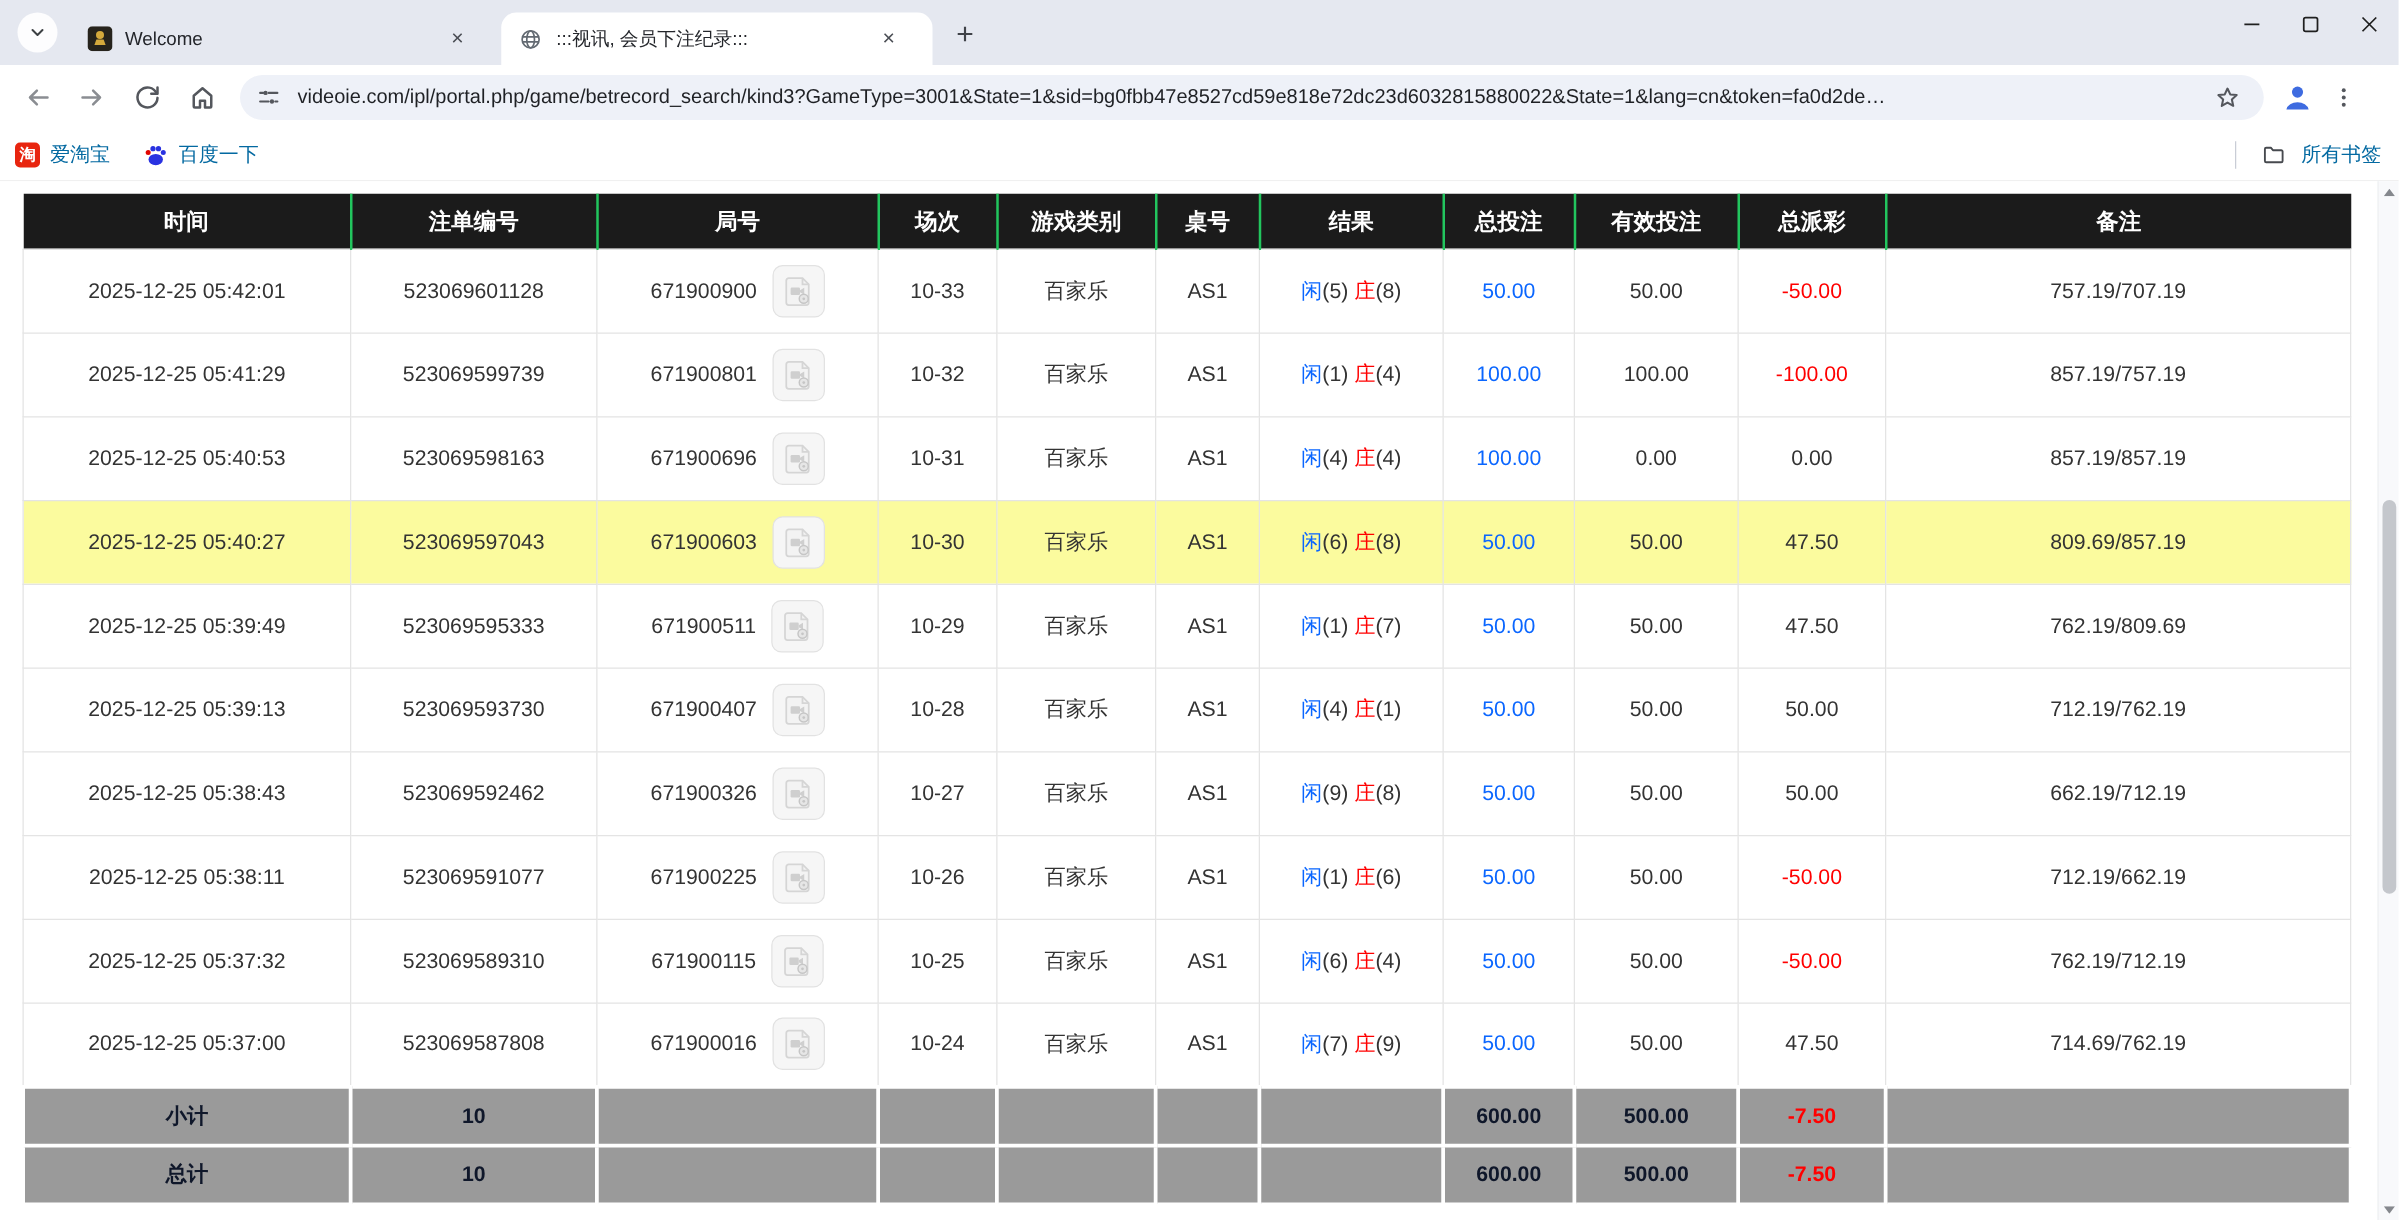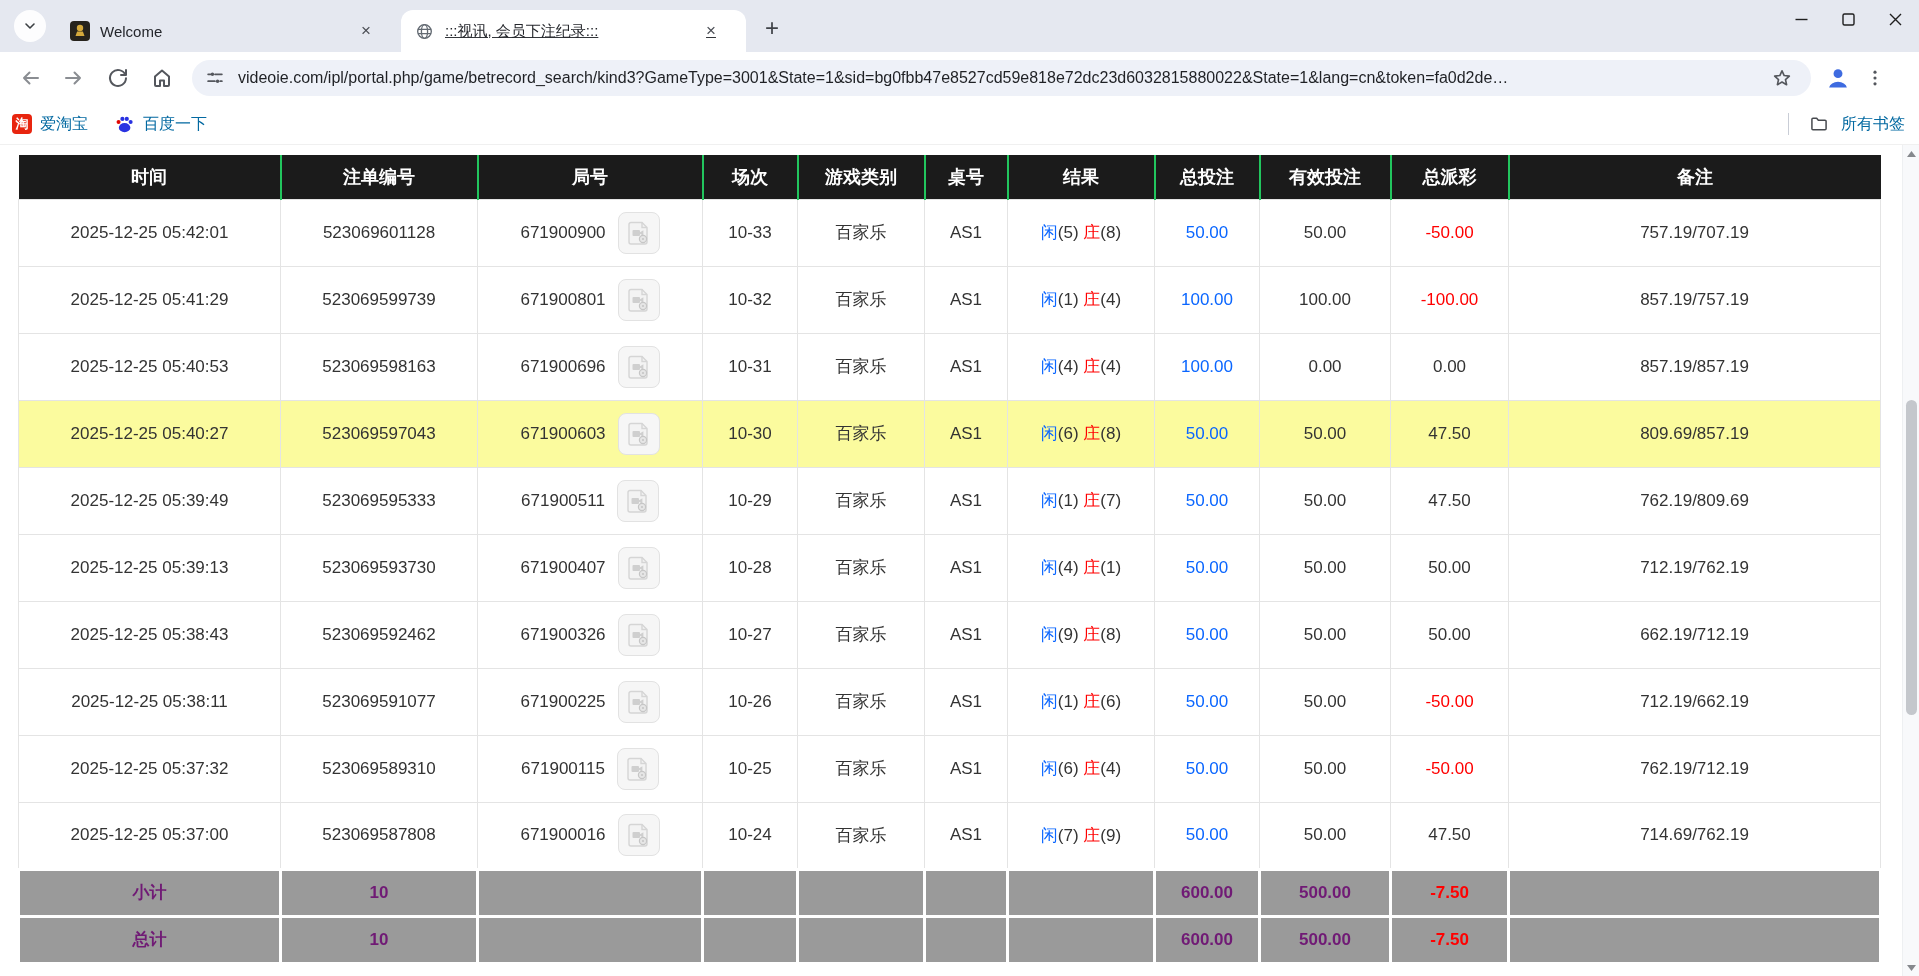--- a/index.html
+++ b/index.html
@@ -7,21 +7,21 @@
               font-family:"Liberation Sans","DejaVu Sans",sans-serif; }
 
   .window { position:relative; width:1919px; height:976px; }
 
   
   .tabstrip { height:52px; background:#e5e8f0; display:flex; align-items:flex-end; }
   .tab-search { width:32px; height:32px; border:none; border-radius:50%; background:#fdfdfe;
                 margin:0 10px 10px 14px; display:flex; align-items:center; justify-content:center; cursor:pointer; }
   .tab { width:345px; height:42px; display:flex; align-items:center; padding:0 24px 0 14px;
          border-radius:12px 12px 0 0; color:#33363b; position:relative; }
-  .tab.active { background:#fff;text-decoration:underline; }
+  .tab.active { background:#fff; }
   .tab .favicon { width:20px; height:20px; margin-right:10px; flex:0 0 auto; display:flex; align-items:center; }
   .tab-title { font-size:15px; flex:1; white-space:nowrap; overflow:hidden; color:#24262b; }
   .tab-close { width:22px; height:22px; border-radius:50%; display:flex; align-items:center; justify-content:center;
                font-size:17px; color:#4b4e55; cursor:pointer; }
   .new-tab { width:36px; height:36px; margin:0 0 6px 8px; border:none; background:transparent;
              font-size:24px; color:#3f4248; cursor:pointer; }
   .win-controls { margin-left:auto; display:flex; align-self:flex-start; }
   .win-btn { width:47px; height:38px; border:none; background:transparent; display:flex;
              align-items:center; justify-content:center; cursor:pointer; }
 
@@ -52,21 +52,21 @@
 
   
   .page { position:relative; padding:10px 0 0 17px; background:#fff; }
   table { border-collapse:collapse; table-layout:fixed; width:1862px; }
   thead th { background:var(--header-bg,#1b1b1b); color:#fff; font-weight:700; font-size:18px;
              height:44px; border-right:2px solid #22c55e; }
   thead th:last-child { border-right:none; }
   tbody td { height:67px; text-align:center; font-size:17px; color:#333;
              border:1px solid #e4e4e4; background:#fff; }
   tbody tr.hl td { background:var(--highlight,#fbfb9e); }
-  tfoot td { background:var(--footer-bg,#9a9a9a); color:#701a75; font-weight:600; font-size:17px;
+  tfoot td { background:var(--footer-bg,#9a9a9a); color:#0f172a; font-weight:600; font-size:17px;
              height:47px; text-align:center; border:3px solid #fff; }
   .blue { color:var(--blue,#0a66ff); }
   .red  { color:var(--red,#ff0000); }
   .xian { color:var(--blue,#0a66ff); }
   .zhuang { color:var(--red,#ff0000); }
   .round-wrap { display:flex; align-items:center; justify-content:center; gap:12px; }
   .video-btn { width:42px; height:42px; background:#f6f6f6; border:1px solid #e2e2e2; border-radius:8px;
                display:flex; align-items:center; justify-content:center; cursor:pointer; }
 
   

